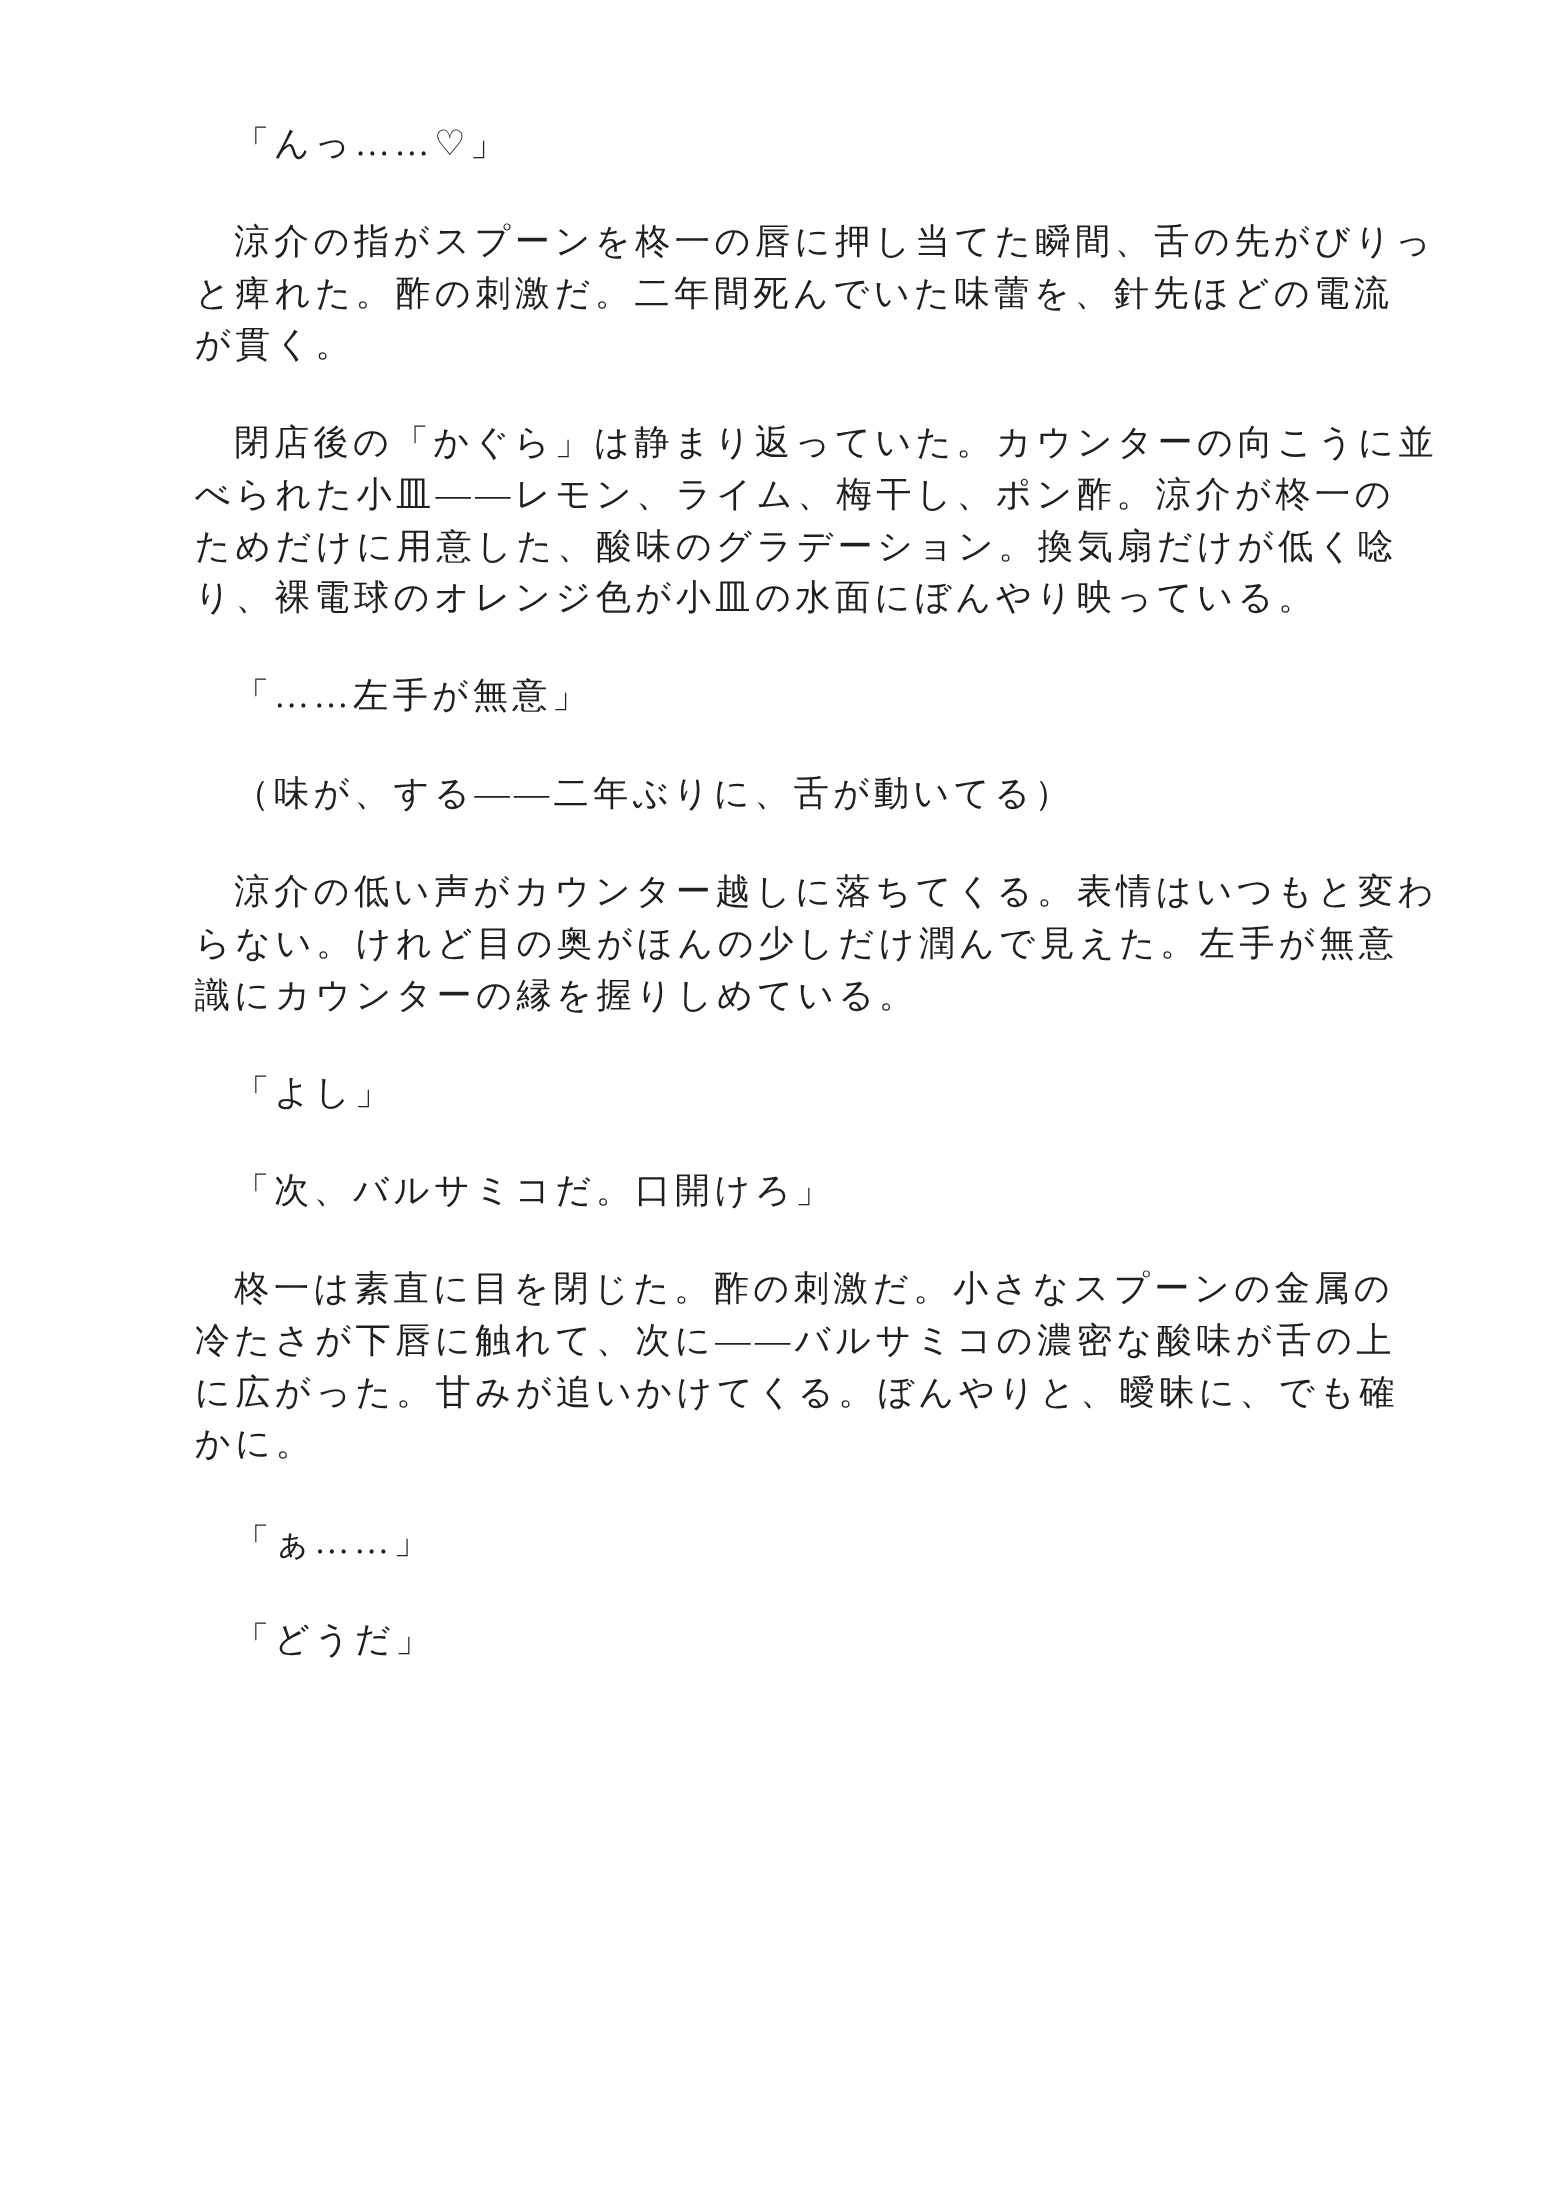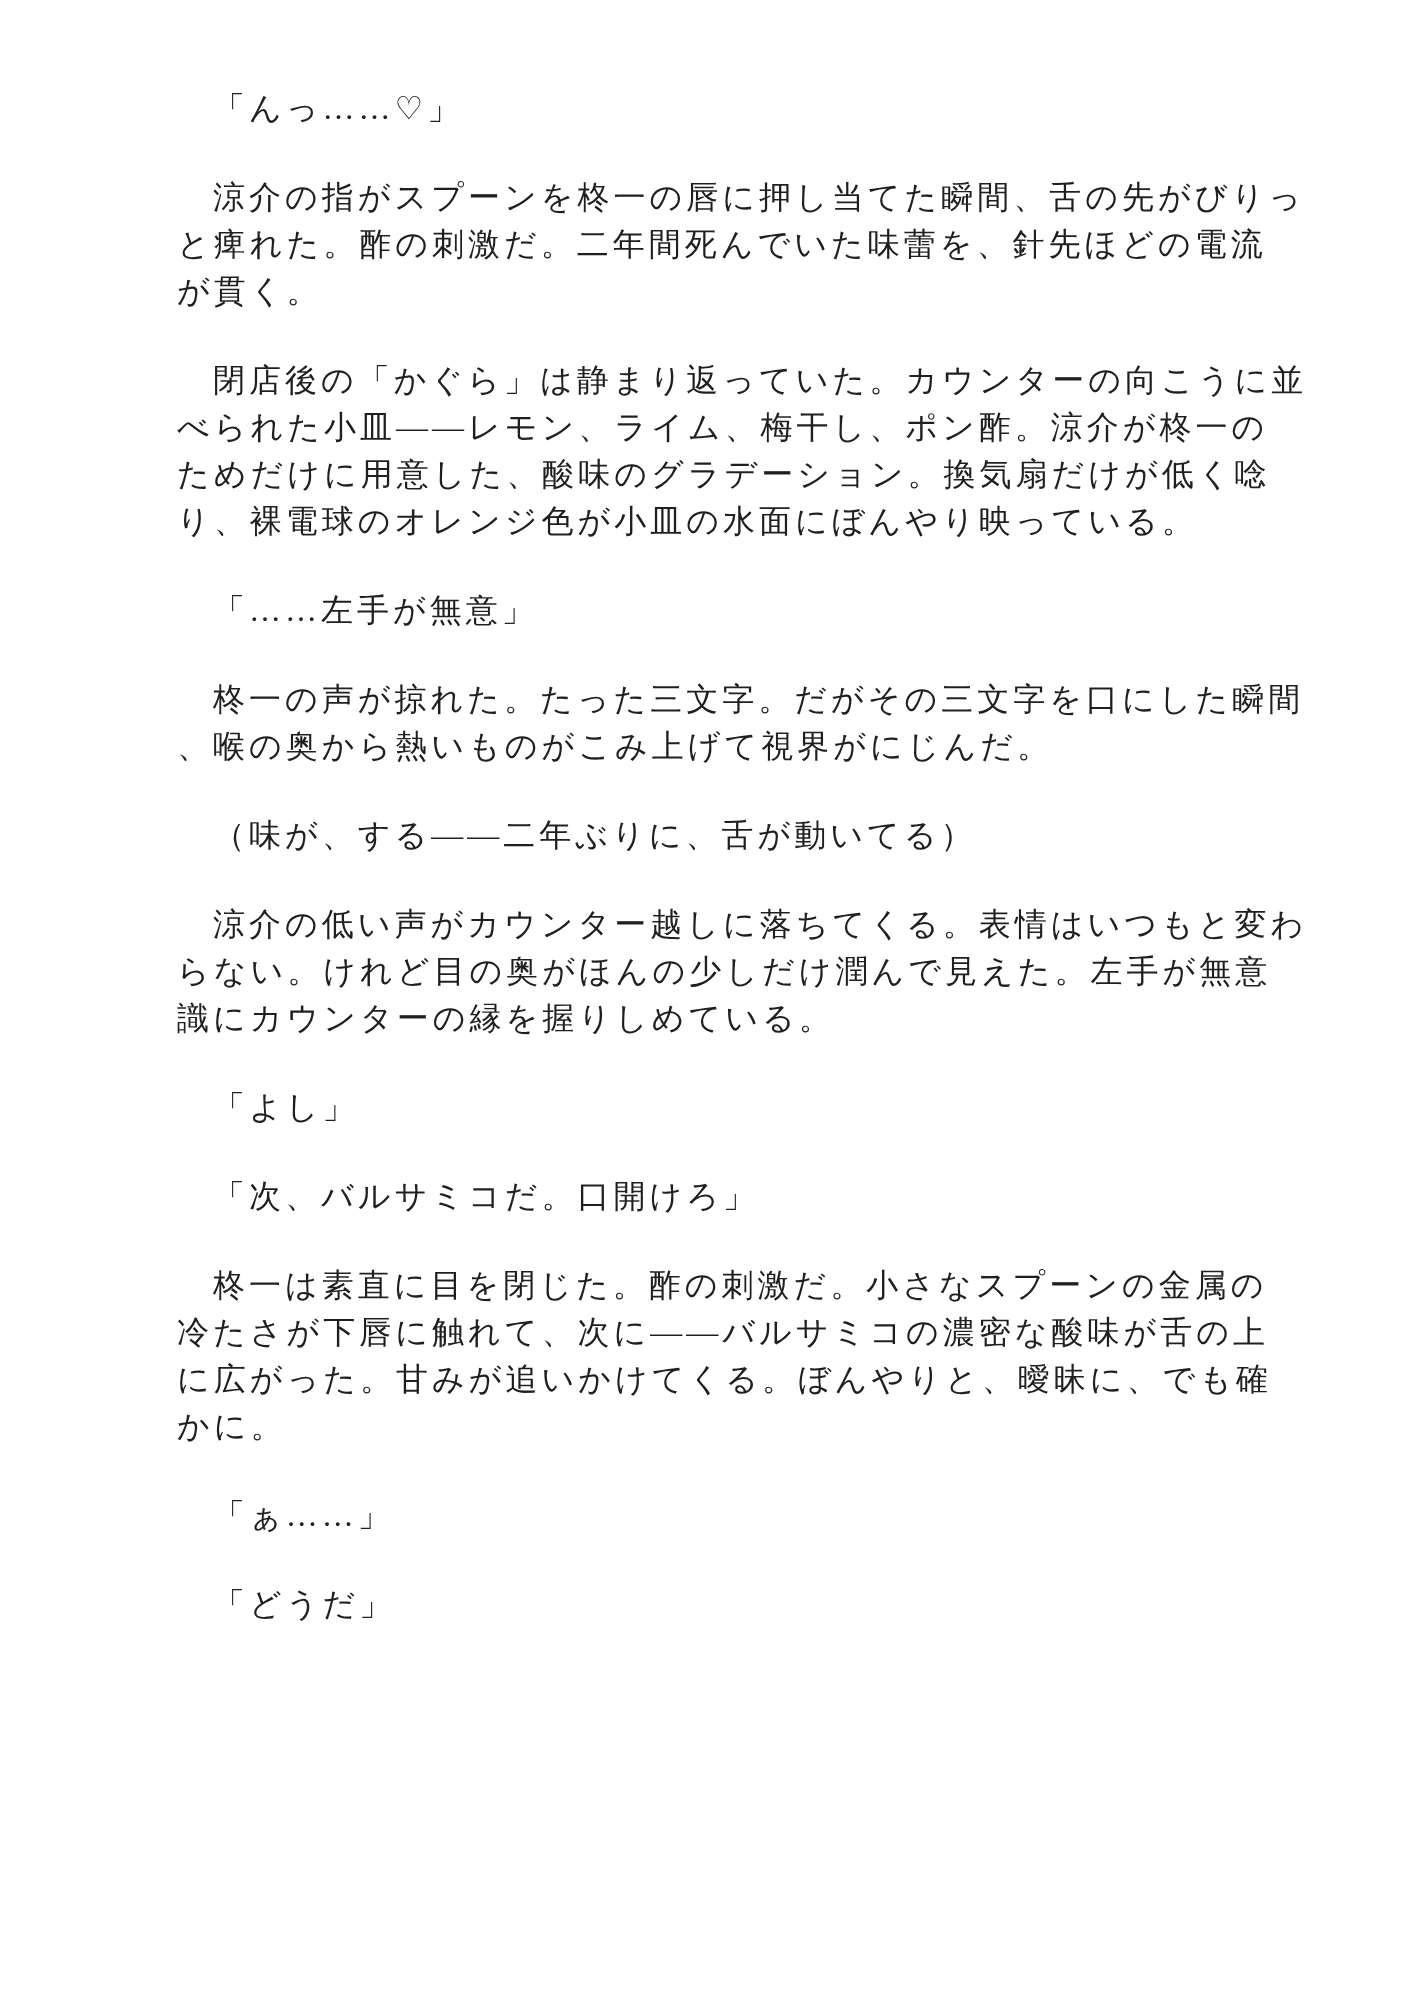--- a/index.html
+++ b/index.html
@@ -13,21 +13,21 @@
   body {
     width: 1415px;
     height: 2000px;
     background: var(--bg);
     overflow: hidden;
   }
   .page {
     box-sizing: border-box;
     width: 1240px;
     height: 2000px;
-    padding: 85px 120px 0 177px;
+    padding: 107px 120px 0 177px;
     background: var(--bg);
   }
   .text-block {
     margin: 0 0 42px 0;
     font-family: "Liberation Serif", "DejaVu Serif", serif;
     font-size: 32px;
     line-height: 47px;
     letter-spacing: 4px;
     color: var(--ink);
     white-space: pre;        
@@ -44,22 +44,20 @@
 <div class="page">
   <p class="text-block">「んっ……♡」</p>
   <p class="text-block">涼介の指がスプーンを柊一の唇に押し当てた瞬間、舌の先がびりっ
 と痺れた。酢の刺激だ。二年間死んでいた味蕾を、針先ほどの電流
 が貫く。</p>
   <p class="text-block">閉店後の「かぐら」は静まり返っていた。カウンターの向こうに並
 べられた小皿——レモン、ライム、梅干し、ポン酢。涼介が柊一の
 ためだけに用意した、酸味のグラデーション。換気扇だけが低く唸
 り、裸電球のオレンジ色が小皿の水面にぼんやり映っている。</p>
   <p class="text-block">「……左手が無意」</p>
-  <p class="text-block">柊一の声が掠れた。たった三文字。だがその三文字を口にした瞬間
-、喉の奥から熱いものがこみ上げて視界がにじんだ。</p>
   <p class="text-block">（味が、する——二年ぶりに、舌が動いてる）</p>
   <p class="text-block">涼介の低い声がカウンター越しに落ちてくる。表情はいつもと変わ
 らない。けれど目の奥がほんの少しだけ潤んで見えた。左手が無意
 識にカウンターの縁を握りしめている。</p>
   <p class="text-block">「よし」</p>
   <p class="text-block">「次、バルサミコだ。口開けろ」</p>
   <p class="text-block">柊一は素直に目を閉じた。酢の刺激だ。小さなスプーンの金属の
 冷たさが下唇に触れて、次に——バルサミコの濃密な酸味が舌の上
 に広がった。甘みが追いかけてくる。ぼんやりと、曖昧に、でも確
 かに。</p>

